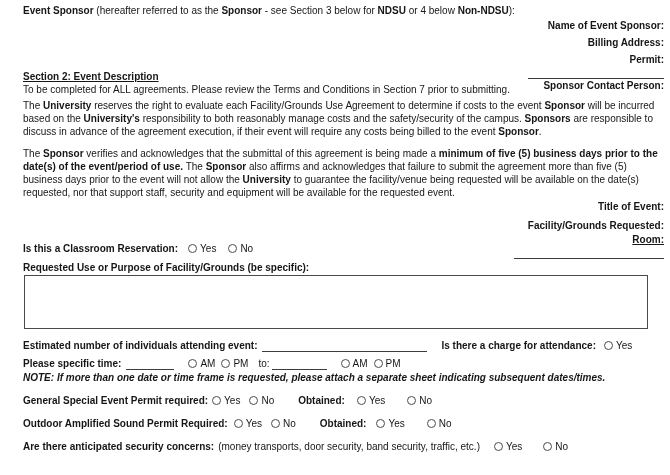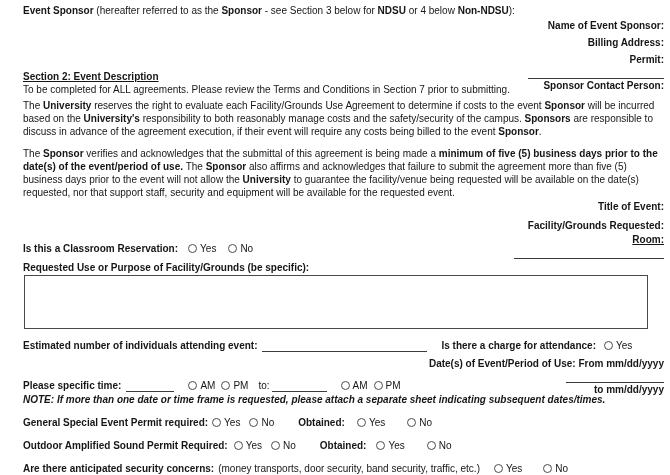--- a/index.html
+++ b/index.html
@@ -93,26 +93,20 @@
     <span class="lbl">Estimated number of individuals attending event:</span>
     <span class="line fx" style="width:165px;"></span>
     <span class="lbl" style="margin-left:14px;">Is there a charge for attendance:</span>
     <span class="rg" style="margin-left:8px;">
         <span class="radio"></span>
         <span>Yes</span>
       </span>
 
   </div>
 
-  <div class="row h17" style="margin-top:5px;">
-    <span class="lbl">Date(s) of Event/Period of Use: From mm/dd/yyyy</span>
-    <span class="line fx" style="width:98px;"></span>
-    <span class="lbl" style="margin-left:9px;">to mm/dd/yyyy</span>
-    <span class="line" style="margin-left:2px;"></span>
-  </div>
 
   <div class="row h15" style="margin-top:4px;">
     <span class="lbl">Please specific time:</span>
     <span class="line fx" style="width:48px;height:11px;"></span>
     <span class="rg" style="margin-left:14px;">
         <span class="radio"></span>
         <span>AM</span>
       </span>
     <span class="rg" style="margin-left:6px;">
         <span class="radio"></span>

